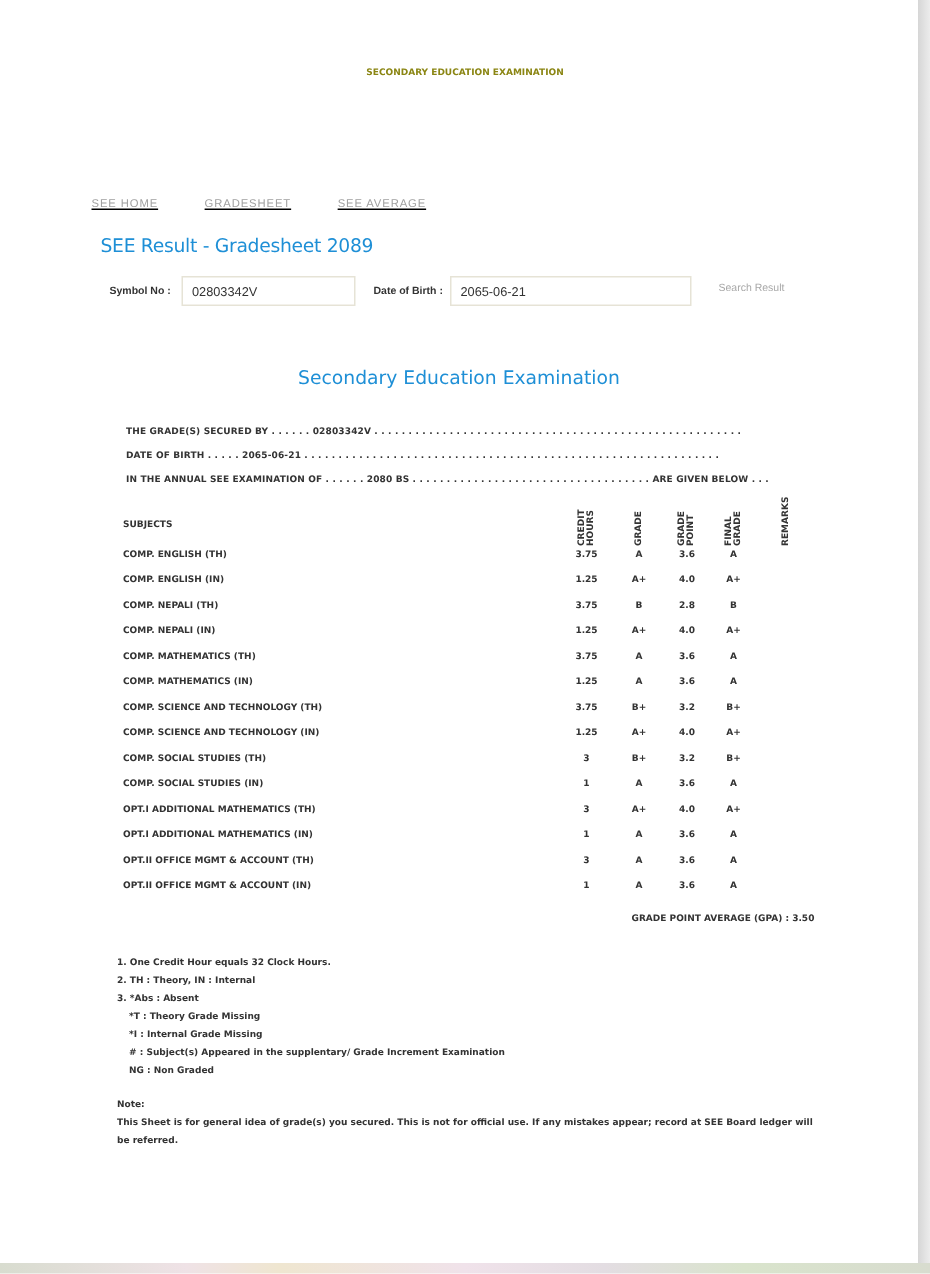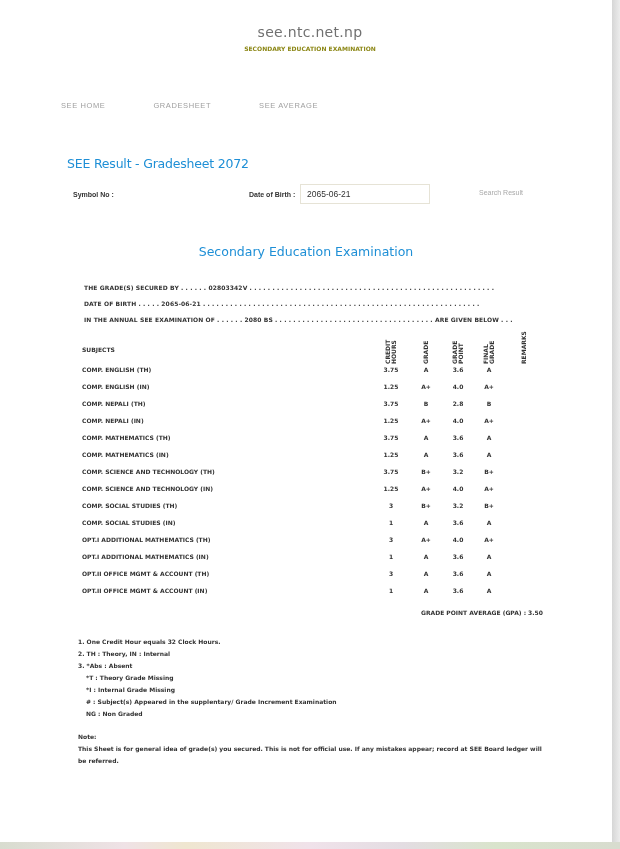--- a/index.html
+++ b/index.html
@@ -15,21 +15,21 @@
     .scroll-edge {
       position: absolute; left: 612px; top: 0; width: 8px; height: 842px;
       background: linear-gradient(90deg, #d6d6d6, #ececec);
     }
     .site-host { position: absolute; top: 24px; left: 0; width: 620px; text-align: center;
       font-family: "DejaVu Sans", sans-serif; font-size: 14px; color: #707070; letter-spacing: 0.3px; }
     .site-sub { position: absolute; top: 45px; left: 0; width: 620px; text-align: center;
       font-size: 6px; font-weight: bold; color: #8b8614; }
     .site-title { position: absolute; top: 60px; left: 0; width: 620px; text-align: center;
       font-family: "Liberation Sans", sans-serif; font-size: 21px; color: #a6a6a6; }
-    .nav { position: absolute; top: 101px; left: 61px; display: flex; gap: 17px; }
+    .nav { position: absolute; top: 131px; left: 61px; display: flex; gap: 0; text-decoration: underline; }
     .nav a { font-family: "Liberation Sans", sans-serif; font-size: 7.5px; color: #a0a0a0; letter-spacing: 0.6px;
       text-decoration: none; margin-right: 31px; }
     .section-title { position: absolute; top: 156px; left: 67px; font-size: 12.5px; color: #1e8fd6;
       font-family: "DejaVu Sans", sans-serif; letter-spacing: -0.2px; }
     .form-row { position: absolute; top: 184px; left: 73px; width: 540px; height: 22px; }
     .form-label { position: absolute; top: 7px; font-family: "Liberation Sans", sans-serif; font-size: 7px; font-weight: bold; color: #333; }
     .form-input { position: absolute; top: 0; height: 20px; border: 1px solid #e6e3d6; background: #fff;
       font-family: "Liberation Sans", sans-serif; font-size: 8.5px; color: #333; padding: 0 6px; box-sizing: border-box; outline: none; }
     .search-btn { position: absolute; top: 5px; left: 406px; font-family: "Liberation Sans", sans-serif; font-size: 7px; color: #a8a8a8;
       background: none; border: none; padding: 0; cursor: pointer; }
@@ -46,35 +46,35 @@
     .row .subj { position: absolute; left: 0; top: 0; }
     .gpa { position: absolute; top: 609px; left: 421px; font-size: 6px; font-weight: bold; color: #333; }
     .notes { position: absolute; top: 636px; left: 78px; font-size: 6px; font-weight: bold; color: #333; line-height: 12px; }
     .notes .ind { padding-left: 8px; }
     .note-block { position: absolute; top: 731px; left: 78px; width: 470px; font-size: 6px; font-weight: bold; color: #333; line-height: 12px; }
   </style>
 </head>
 <body>
 
 <div class="page">
-  <div class="site-host">see.ntc.net.np</div>
   <div class="site-sub">SECONDARY EDUCATION EXAMINATION</div>
 
   <nav class="nav">
     <a href="#">SEE HOME</a>
     <a href="#">GRADESHEET</a>
     <a href="#">SEE AVERAGE</a>
   </nav>
 
-  <div class="section-title">SEE Result - Gradesheet 2072</div>
+  <div class="section-title">SEE Result - Gradesheet 2089</div>
 
   <div class="form-row">
     <label class="form-label" style="left:0;">Symbol No :</label>
+    <input class="form-input" style="left: 48px; width: 116px;" value="02803342V">
     <label class="form-label" style="left:176px;">Date of Birth :</label>
-    <input class="form-input" style="left: 227px; width: 130px;" value="2065-06-21">
+    <input class="form-input" style="left: 227px; width: 161px;" value="2065-06-21">
     <button class="search-btn">Search Result</button>
   </div>
 
   <div class="gs-head">Secondary Education Examination</div>
 
   <div class="info-line" style="top:284px;">THE GRADE(S) SECURED BY . . . . . . 02803342V . . . . . . . . . . . . . . . . . . . . . . . . . . . . . . . . . . . . . . . . . . . . . . . . . . . . . .</div>
   <div class="info-line" style="top:300px;">DATE OF BIRTH . . . . . 2065-06-21 . . . . . . . . . . . . . . . . . . . . . . . . . . . . . . . . . . . . . . . . . . . . . . . . . . . . . . . . . . . . .</div>
   <div class="info-line" style="top:316px;">IN THE ANNUAL SEE EXAMINATION OF . . . . . . 2080 BS . . . . . . . . . . . . . . . . . . . . . . . . . . . . . . . . . . . ARE GIVEN BELOW . . .</div>
 
   <div class="tbl">

